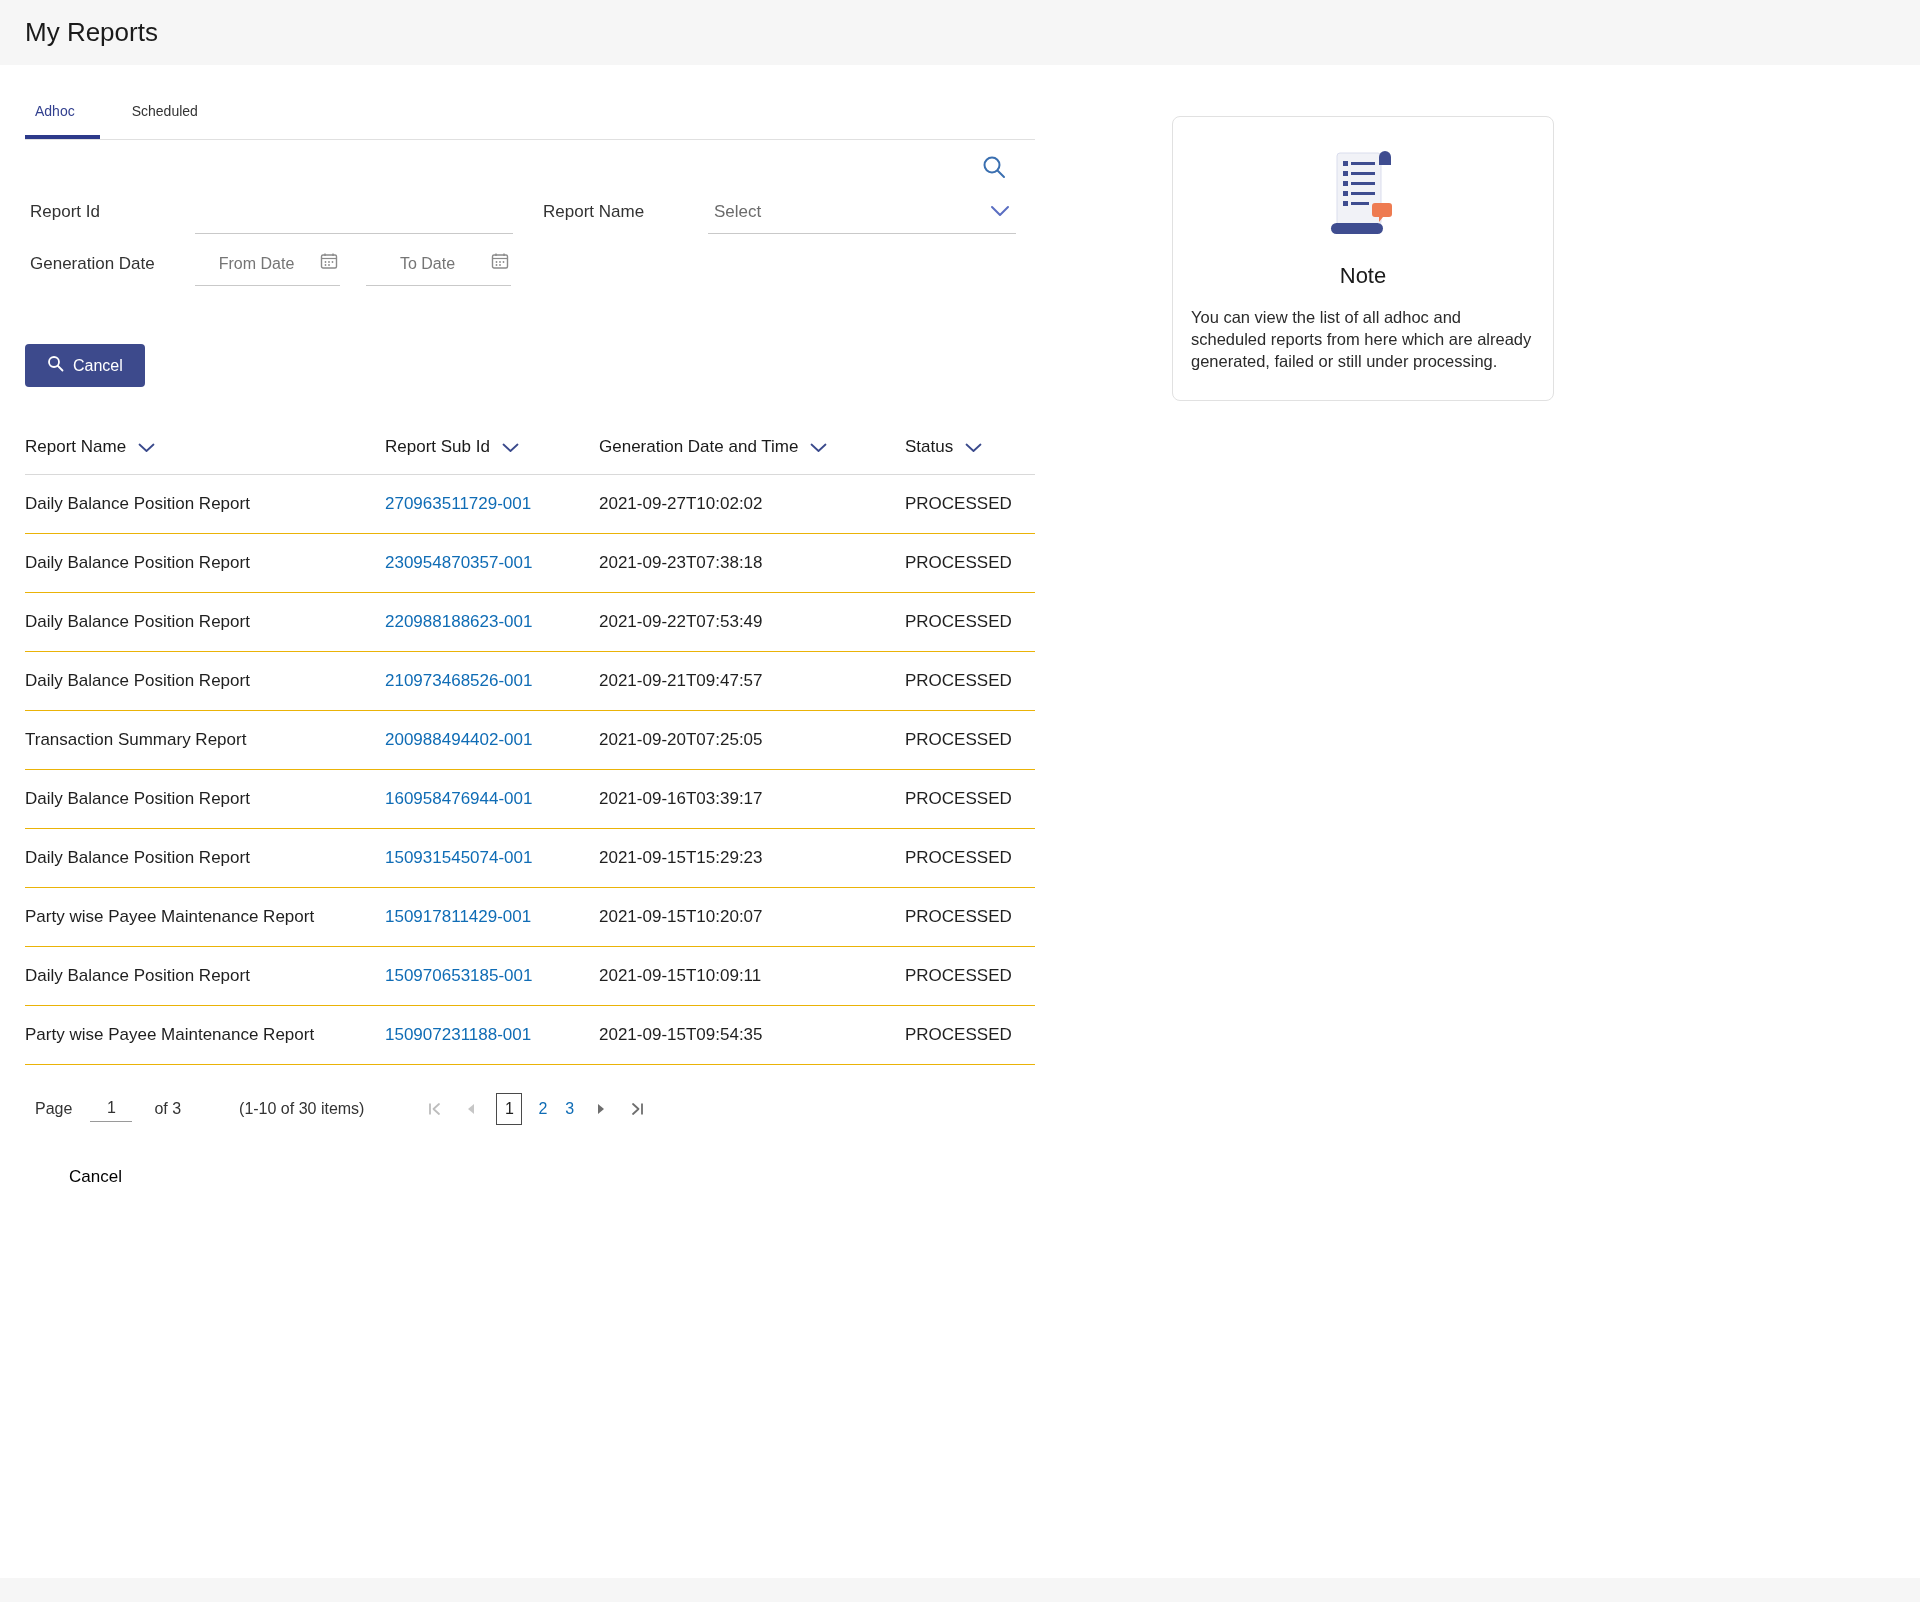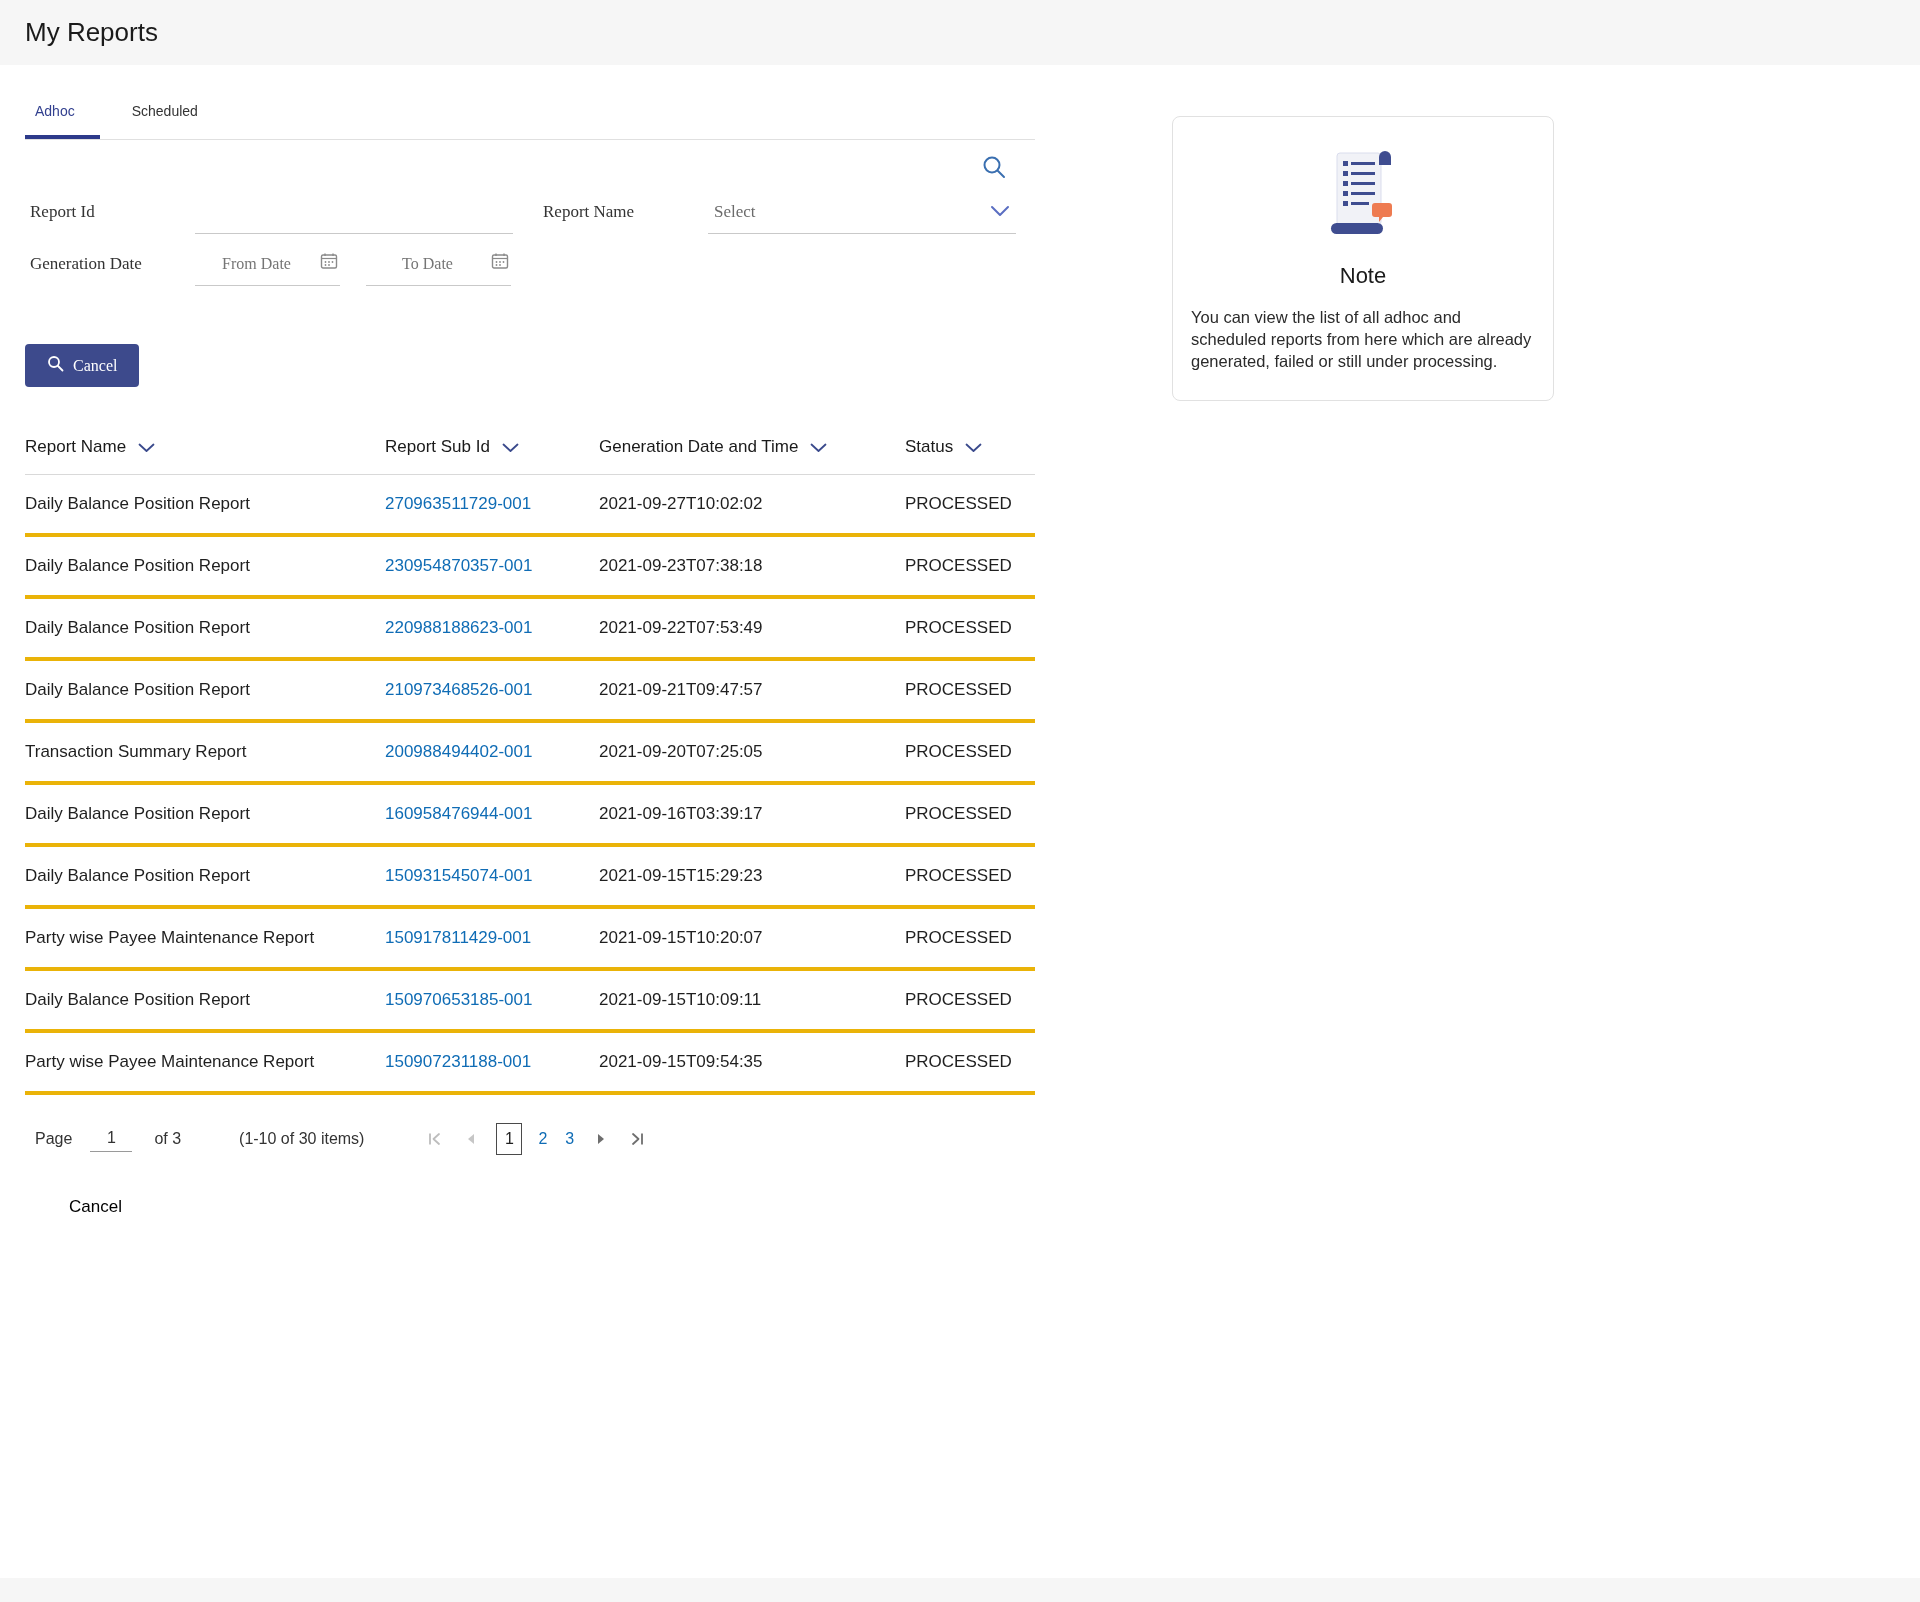--- a/index.html
+++ b/index.html
@@ -37,21 +37,21 @@
     font-size: 14px; color: #333333;
     cursor: pointer;
     border-bottom: 4px solid transparent;
   }
   .tab.active {
     color: #32408f;
     border-bottom: 4px solid #2d3a8a;
     font-weight: 500;
   }
   
-  .filter-panel { position: relative; padding-top: 50px; font-family: Liberation Serif, serif; }
+  .filter-panel { position: relative; padding-top: 50px; }
   .filter-toggle {
     position: absolute; top: 14px; right: 28px;
     width: 26px; height: 26px; cursor: pointer;
   }
   .filter-row { display: flex; align-items: flex-end; margin-bottom: 8px; }
   .f-label {
     width: 170px; padding-left: 5px; padding-bottom: 12px;
     font-size: 17px; color: #333333;
   }
   .f-label-2 { margin-left: 25px; }
@@ -91,21 +91,21 @@
     margin-top: 36px;
     width: 1010px; border-collapse: collapse;
     font-size: 17px;
   }
   table.reports th {
     text-align: left; font-weight: 500; color: #1a1a1a;
     padding: 14px 8px 16px 0; white-space: nowrap;
   }
   table.reports th .sort { margin-left: 12px; vertical-align: middle; cursor: pointer; }
   table.reports thead tr { border-bottom: 1px solid #d9d9d9; }
-  table.reports tbody tr { border-bottom: 4px solid #eab308; }
+  table.reports tbody tr { border-bottom: 1px solid #eab308; }
   table.reports td { padding: 19px 8px 19px 0; color: #1f1f1f; }
   .col-name  { width: 360px; }
   .col-subid { width: 214px; }
   .col-date  { width: 306px; }
   .col-status{ width: 130px; }
   a.subid-link { color: #0f6cb5; text-decoration: none; cursor: pointer; }
   
   .pagination {
     margin-top: 28px;
     display: flex; align-items: center;

